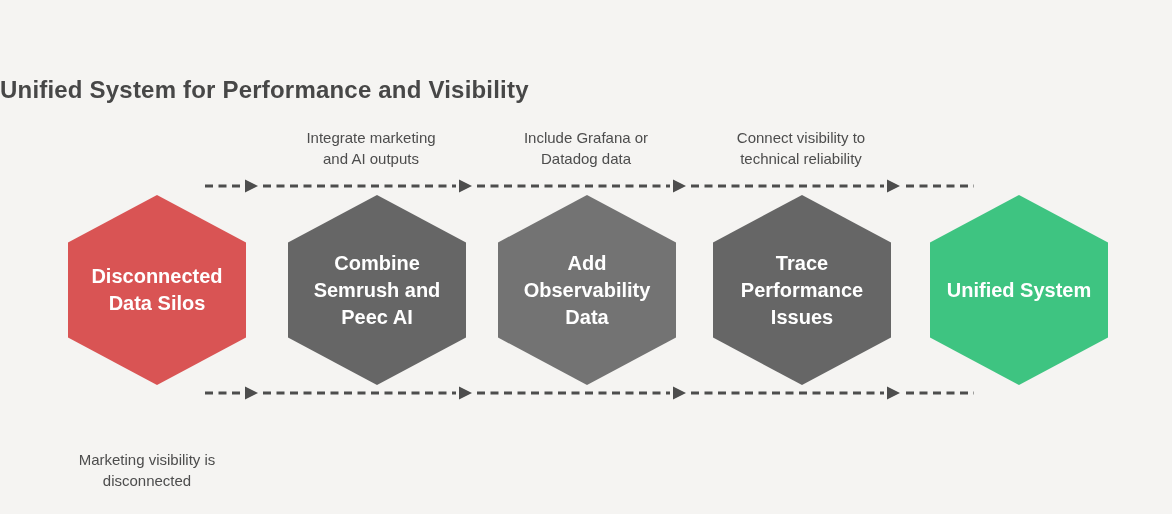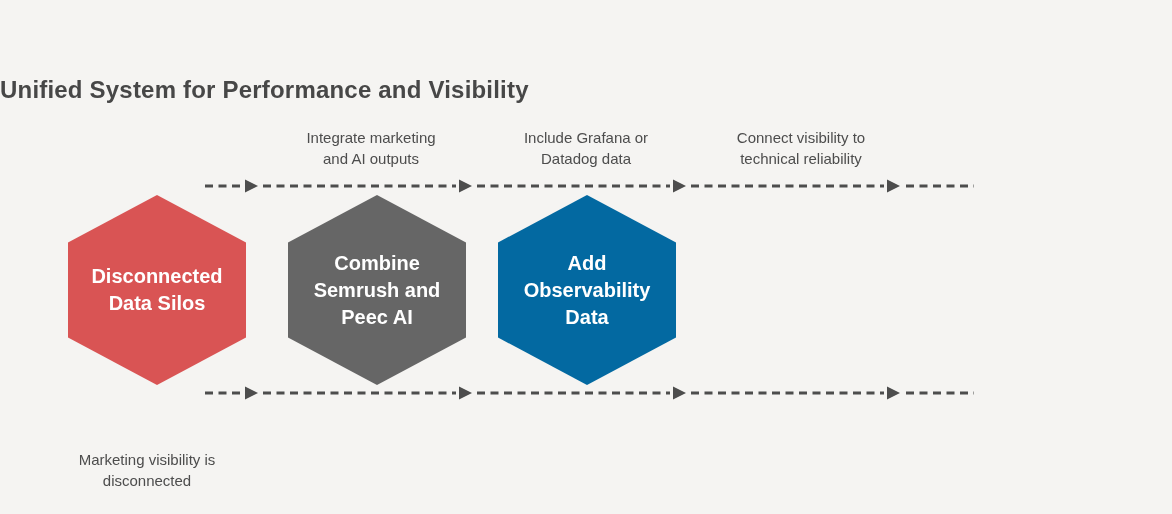--- a/index.html
+++ b/index.html
@@ -122,22 +122,30 @@
 
   <div class="hex hex1" style="background: rgb(217, 84, 84);">
     <div class="hex-label">Disconnected
 Data Silos</div>
   </div>
   <div class="hex hex2" style="background: rgb(102, 102, 102);">
     <div class="hex-label">Combine
 Semrush and
 Peec AI</div>
   </div>
-  <div class="hex hex3" style="background: #0369a1;">
+  <div class="hex hex3" style="background: #737373;">
     <div class="hex-label">Add
 Observability
 Data</div>
+  </div>
+  <div class="hex hex4" style="background: rgb(102, 102, 102);">
+    <div class="hex-label">Trace
+Performance
+Issues</div>
+  </div>
+  <div class="hex hex5" style="background: rgb(62, 196, 129);">
+    <div class="hex-label">Unified System</div>
   </div>
 
   <div class="annotation bottom" style="left:147px">Marketing visibility is
 disconnected</div>
 
 </div>
 
 </body></html>

